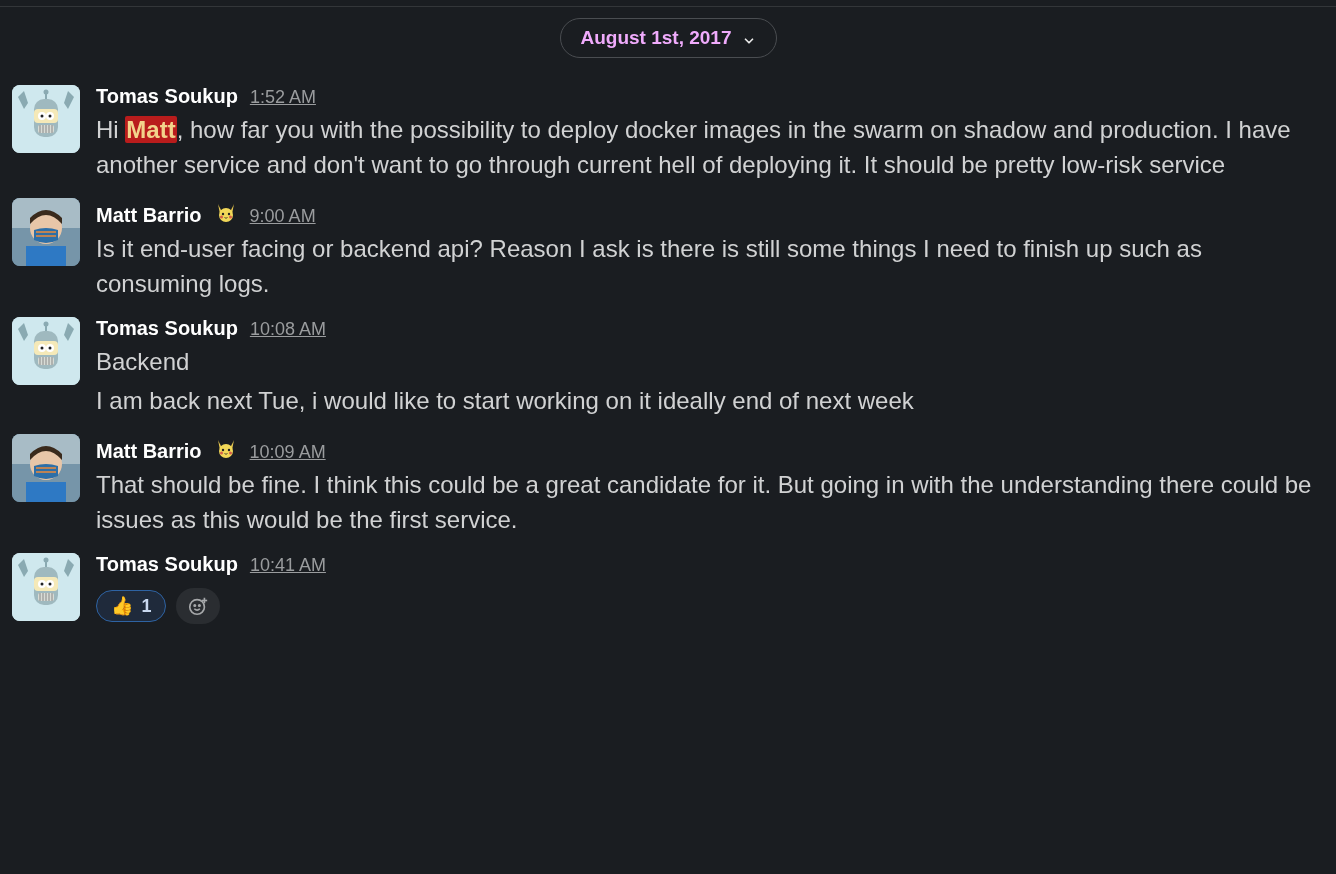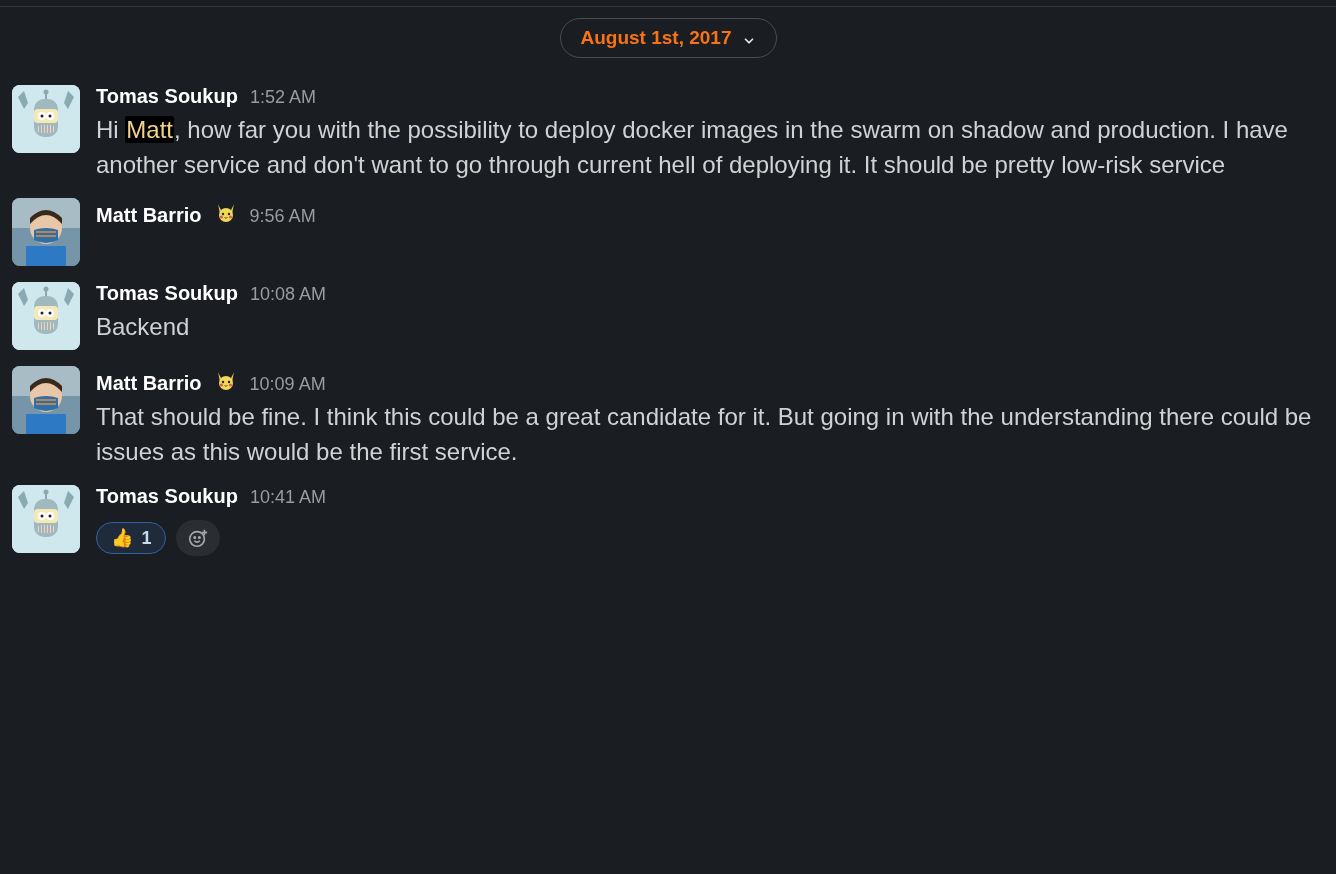--- a/index.html
+++ b/index.html
@@ -30,21 +30,21 @@
     pointer-events: auto;
     border: 1px solid #4a4d51;
     border-radius: 24px;
     padding: 8px 20px;
     background: #1a1d21;
     display: flex;
     align-items: center;
     gap: 10px;
     font-weight: 700;
     font-size: 19px;
-    color: #f97316;
+    color: #f0abfc;
     cursor: pointer;
   }
   .chevron-down {
     width: 14px;
     height: 14px;
     display: inline-block;
   }
   .messages {
     padding-top: 72px;
   }
@@ -85,33 +85,35 @@
   .status-emoji {
     font-size: 22px;
     line-height: 1;
     position: relative;
     top: 2px;
   }
   .timestamp {
     font-size: 18px;
     color: #9a9c9e;
     cursor: pointer;
+    text-decoration: underline;
   }
   .text {
     font-size: 24px;
     line-height: 1.46;
     color: #d1d2d3;
   }
   .text p { margin-bottom: 4px; }
   .text p:last-child { margin-bottom: 0; }
   .highlight {
-    background: #000000;
+    background: #b91c1c;
     color: #f2d38b;
     border-radius: 2px;
     padding: 0 1px;
+    font-weight: bold;
   }
   .reactions {
     display: flex;
     gap: 10px;
     margin-top: 12px;
     align-items: center;
   }
   .reaction {
     display: flex;
     align-items: center;
@@ -216,21 +218,24 @@
     <path d="M4 4 L6 8 L5 5 Z" fill="#222"></path>
     <path d="M20 4 L18 8 L19 5 Z" fill="#222"></path>
     <circle cx="12" cy="15" r="7" fill="#f2d858"></circle>
     <circle cx="9" cy="14" r="1.2" fill="#222"></circle>
     <circle cx="15" cy="14" r="1.2" fill="#222"></circle>
     <circle cx="7.5" cy="17" r="1.5" fill="#d6604a"></circle>
     <circle cx="16.5" cy="17" r="1.5" fill="#d6604a"></circle>
     <path d="M10.5 17.5 Q12 19 13.5 17.5" stroke="#222" stroke-width="0.8" fill="none"></path>
   </svg>
 </span>
-          <span class="timestamp">9:56 AM</span>
+          <span class="timestamp">9:00 AM</span>
+        </div>
+        <div class="text">
+          <p>Is it end-user facing or backend api? Reason I ask is there is still some things I need to finish up such as consuming logs.</p>
         </div>
       </div>
     </div>
     <div class="msg">
       <div class="avatar avatar-bender">
   <svg viewBox="0 0 68 68">
     <rect width="68" height="68" fill="#cfe8ee"></rect>
 
     <path d="M6 12 L12 6 L16 18 L12 24 Z" fill="#8aaab2"></path>
     <path d="M62 12 L56 6 L52 18 L56 24 Z" fill="#8aaab2"></path>
@@ -251,20 +256,21 @@
     <circle cx="34" cy="7" r="2.5" fill="#8aaab2"></circle>
   </svg>
 </div>
       <div class="msg-body">
         <div class="msg-head">
           <span class="author">Tomas Soukup</span>
           <span class="timestamp">10:08 AM</span>
         </div>
         <div class="text">
           <p>Backend</p>
+          <p>I am back next Tue, i would like to start working on it ideally end of next week</p>
         </div>
       </div>
     </div>
     <div class="msg">
       <div class="avatar avatar-matt">
   <svg viewBox="0 0 68 68">
     <rect width="68" height="68" fill="#7695a9"></rect>
     <rect x="0" y="0" width="68" height="30" fill="#a8bcc6"></rect>
 
     <circle cx="34" cy="30" r="16" fill="#e8c6a8"></circle>

